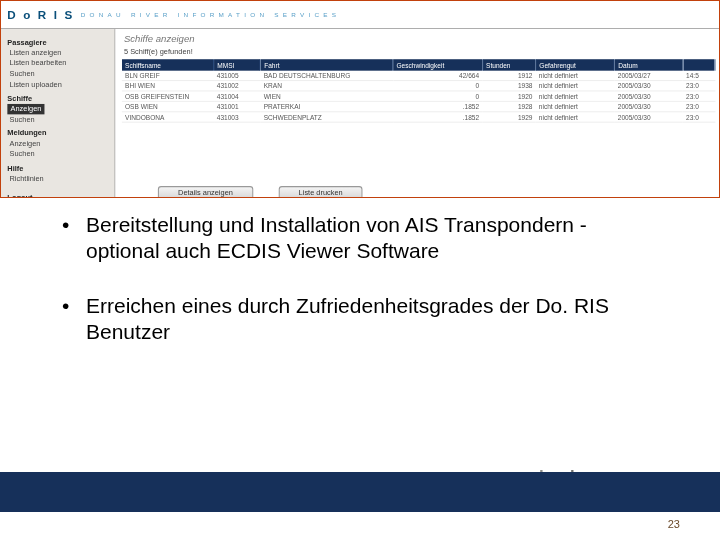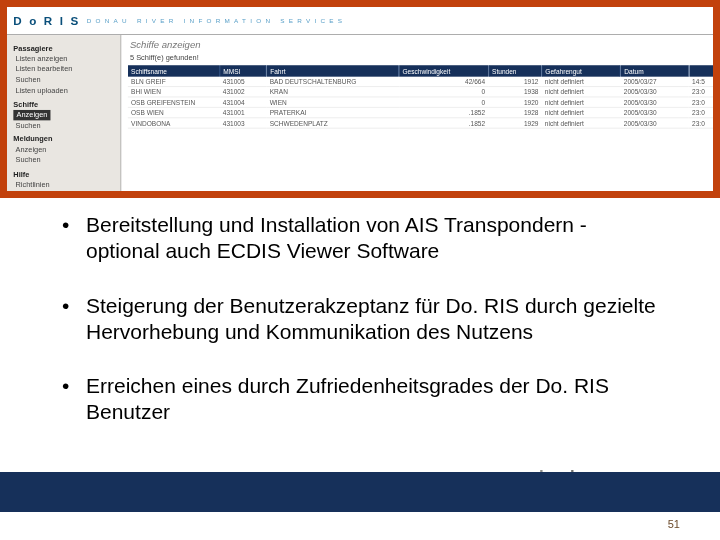--- a/index.html
+++ b/index.html
@@ -1,18 +1,18 @@
 <!DOCTYPE html>
 <html><head>
 <meta charset="utf-8">
 <style>
   html,body{margin:0;padding:0;width:720px;height:540px;font-family:Arial,Helvetica,sans-serif;background:#fff;overflow:hidden}
   .slide{position:relative;width:720px;height:540px}
   
-  .shot{position:absolute;left:0;top:0;width:720px;height:198px;border:7px solid #c2410c;box-sizing:border-box;background:#fff;font-size:7px;color:#333;overflow:hidden}
+  .shot{position:absolute;left:0;top:0;width:720px;height:198px;border:1px solid #c2410c;box-sizing:border-box;background:#fff;font-size:7px;color:#333;overflow:hidden}
   .shot-inner{position:absolute;inset:0;transform:scaleX(1.06) scaleY(1.04);transform-origin:top left}
   .logo-row{height:26px;border-bottom:1px solid #aaa;display:flex;align-items:center;padding:0 6px;background:#fff}
   .logo-box{font-weight:bold;letter-spacing:2px;color:#0a4f7a;font-size:11px}
   .logo-sub{color:#5aa0c8;font-size:6px;letter-spacing:4px;margin-left:6px}
   .shot-body{display:flex;height:170px}
   .sb{width:108px;background:#e9e6e1;border-right:1px solid #aaa;padding:5px 6px;box-sizing:border-box;line-height:1.45}
   .sb-h{font-weight:bold;color:#222;margin-top:3px}
   .sb-i{color:#444;padding-left:2px}
   .sb-sel{background:#333;color:#fff;display:inline-block;padding:0 3px}
   .main{flex:1;background:#fff;position:relative}
@@ -149,23 +149,22 @@
           <div class="fbtn">Liste drucken</div>
         </div>
       </div>
     </div>
    </div>
   </div>
 
   <div class="bullets">
     <ul>
       <li>Bereitstellung und Installation von AIS Transpondern - optional auch ECDIS Viewer Software</li>
-      <li>Steigerung der Benutzerakzeptanz für Do. RIS durch gezielte Hervorhebung und Kommunikation des Nutzens</li>
       <li>Erreichen eines durch Zufriedenheitsgrades der Do. RIS Benutzer</li>
     </ul>
   </div>
 
   <div class="via">
     <span>via</span><b>donau</b><span class="via-line"></span>
   </div>
   <div class="band"></div>
-  <div class="pageno">51</div>
+  <div class="pageno">23</div>
 </div>
 
 </body></html>

